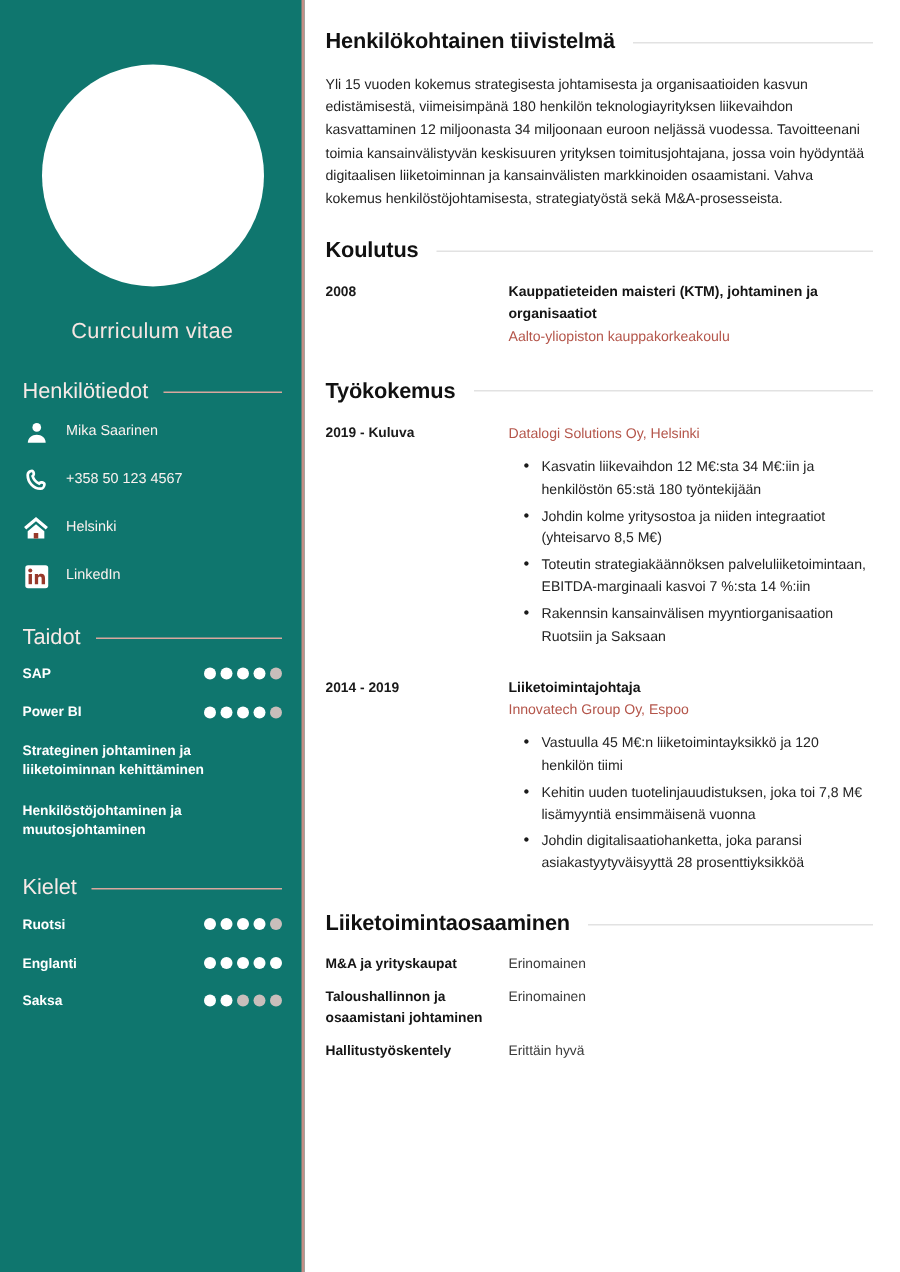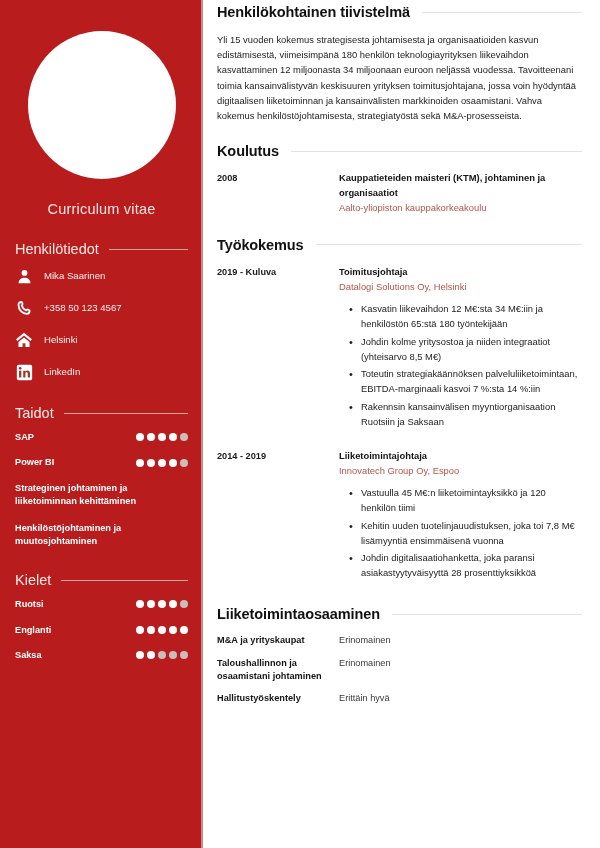--- a/index.html
+++ b/index.html
@@ -21,24 +21,24 @@
     width: 600px;
     height: 848px;
     display: flex;
     background: #ffffff;
   }
 
   
   .sidebar {
     width: 203px;
     min-width: 203px;
-    background: #b91c1c;
+    background: #0f766e;
     color: #ffffff;
     box-sizing: border-box;
-    padding: 0 15px;
+    padding: 12px 15px;
     position: relative;
   }
   .sidebar::after {
     content: "";
     position: absolute;
     top: 0;
     right: 0;
     width: 2px;
     height: 100%;
     background: #c48e86;
@@ -133,21 +133,21 @@
     font-weight: bold;
     color: #ffffff;
     line-height: 1.45;
     margin-bottom: 13px;
   }
 
   
   .main {
     flex: 1;
     box-sizing: border-box;
-    padding: 4px 18px 0 14px;
+    padding: 20px 18px 0 14px;
   }
 
   .sec-head {
     display: flex;
     align-items: center;
     gap: 12px;
     margin-bottom: 12px;
   }
   .sec-head .txt {
     font-size: 14.5px;
@@ -399,21 +399,20 @@
     <div class="gap-md"></div>
 
     <div class="sec-head">
       <span class="txt">Työkokemus</span>
       <span class="rule"></span>
     </div>
 
     <div class="entry">
       <div class="when">2019 - Kuluva</div>
       <div class="body">
-        <div class="role">Toimitusjohtaja</div>
         <div class="org">Datalogi Solutions Oy, Helsinki</div>
         <ul class="achievements">
             <li>Kasvatin liikevaihdon 12 M€:sta 34 M€:iin ja henkilöstön 65:stä 180 työntekijään</li>
             <li>Johdin kolme yritysostoa ja niiden integraatiot (yhteisarvo 8,5 M€)</li>
             <li>Toteutin strategiakäännöksen palveluliiketoimintaan, EBITDA-marginaali kasvoi 7 %:sta 14 %:iin</li>
             <li>Rakennsin kansainvälisen myyntiorganisaation Ruotsiin ja Saksaan</li>
           </ul>
       </div>
     </div>
 

